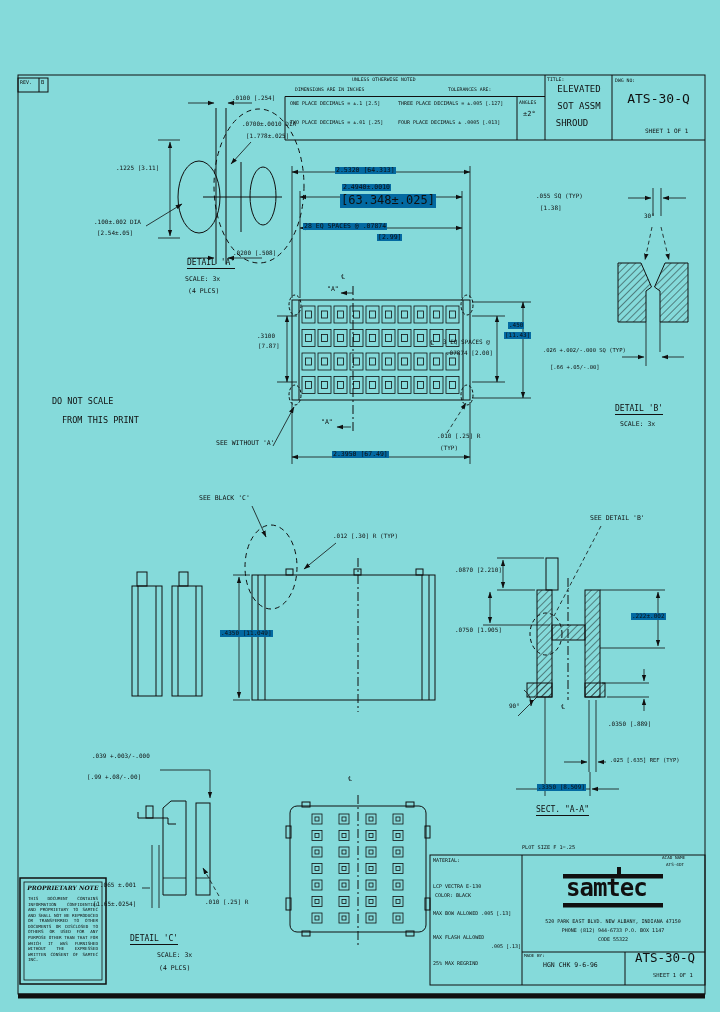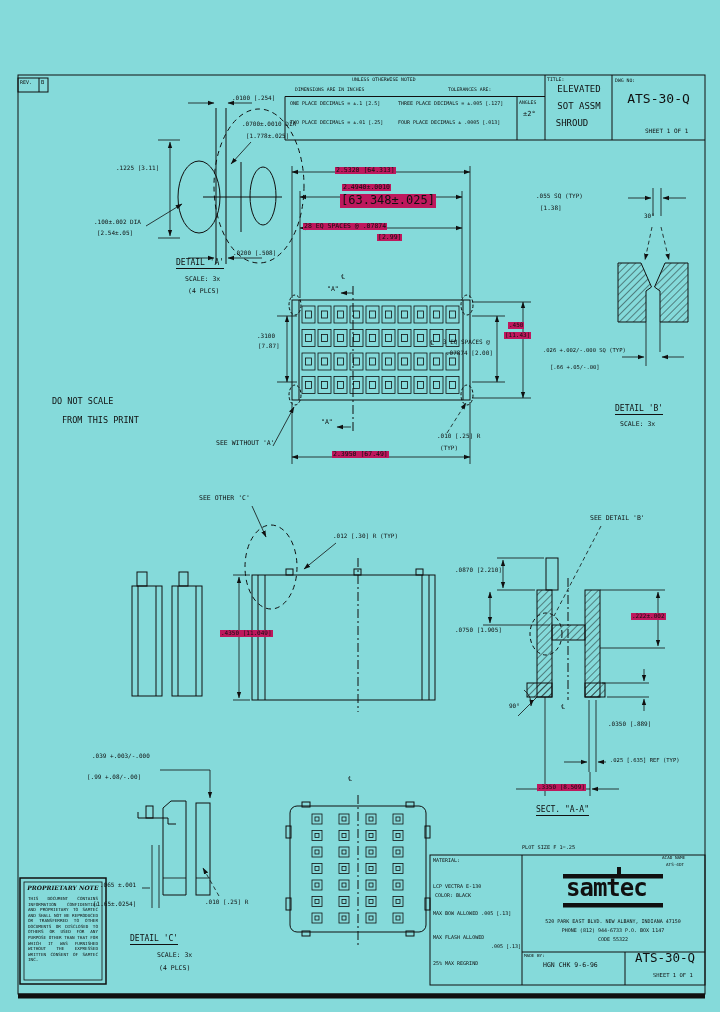--- a/index.html
+++ b/index.html
@@ -1,21 +1,21 @@
 <!DOCTYPE html>
 <html><head>
 <meta charset="utf-8">
 <style>
   html,body{margin:0;padding:0}
   body{width:720px;height:1012px;position:relative;overflow:hidden;background:#85DADA;
        font-family:"DejaVu Sans Mono",monospace;color:#101010}
   svg{position:absolute;left:0;top:0}
   .lbl{position:absolute;white-space:nowrap;line-height:1.15;color:#101010;
        font-family:"DejaVu Sans Mono",monospace}
-  .m{background:#be185d;padding:0 1px}
+  .m{background:#0369a1;padding:0 1px}
   .ul{border-bottom:1px solid #101010;padding-bottom:1px}
   .ctr{text-align:center}
   .it{font-family:"DejaVu Serif",serif;font-style:italic;font-weight:bold}
   .just{white-space:normal;text-align:justify;line-height:1.3}
 </style>
 </head>
 <body>
 
 <svg width="720" height="1012" viewBox="0 0 720 1012">
   <defs>
@@ -382,21 +382,21 @@
 <div class="lbl ctr" style="left:612px;top:92px;width:93px;font-size:13px">ATS-30-Q</div>
 <div class="lbl" style="left:645px;top:128px;font-size:6px">SHEET 1 OF 1</div>
 
 <div class="lbl" style="left:232px;top:95px;font-size:6px">.0100 [.254]</div>
 <div class="lbl" style="left:242px;top:121px;font-size:6px">.0700±.0010 DIA</div>
 <div class="lbl" style="left:246px;top:133px;font-size:6px">[1.778±.025]</div>
 <div class="lbl" style="left:116px;top:165px;font-size:6px">.1225 [3.11]</div>
 <div class="lbl" style="left:94px;top:219px;font-size:6px">.100±.002 DIA</div>
 <div class="lbl" style="left:97px;top:230px;font-size:6px">[2.54±.05]</div>
 <div class="lbl" style="left:233px;top:250px;font-size:6px">.0200 [.508]</div>
-<div class="lbl ul" style="left:176px;top:258px;font-size:8px">DETAIL 'A'</div>
+<div class="lbl ul" style="left:187px;top:258px;font-size:8px">DETAIL 'A'</div>
 <div class="lbl" style="left:185px;top:276px;font-size:6.5px">SCALE: 3x</div>
 <div class="lbl" style="left:188px;top:288px;font-size:6.5px">(4 PLCS)</div>
 
 <div class="lbl m" style="left:335px;top:167px;font-size:6.5px">2.5320 [64.313]</div>
 <div class="lbl m" style="left:342px;top:184px;font-size:6.5px">2.4940±.0010</div>
 <div class="lbl m" style="left:340px;top:194px;font-size:12px">[63.348±.025]</div>
 <div class="lbl m" style="left:303px;top:223px;font-size:6.5px">28 EQ SPACES @ .07874</div>
 <div class="lbl m" style="left:377px;top:234px;font-size:6.5px">[2.99]</div>
 <div class="lbl" style="left:443px;top:339px;font-size:6px">3 EQ SPACES @</div>
 <div class="lbl" style="left:446px;top:350px;font-size:6px">.07874 [2.00]</div>
@@ -417,21 +417,21 @@
 
 <div class="lbl" style="left:536px;top:193px;font-size:6px">.055 SQ (TYP)</div>
 <div class="lbl" style="left:540px;top:205px;font-size:6px">[1.38]</div>
 <div class="lbl" style="left:644px;top:213px;font-size:6px">30°</div>
 <div class="lbl" style="left:543px;top:347px;font-size:5.5px">.026 +.002/-.000 SQ (TYP)</div>
 <div class="lbl" style="left:550px;top:364px;font-size:5.5px">[.66 +.05/-.00]</div>
 <div class="lbl ul" style="left:615px;top:404px;font-size:8px">DETAIL 'B'</div>
 <div class="lbl" style="left:620px;top:421px;font-size:6.5px">SCALE: 3x</div>
 <div class="lbl" style="left:590px;top:515px;font-size:6.5px">SEE DETAIL 'B'</div>
 
-<div class="lbl" style="left:199px;top:495px;font-size:6.5px">SEE OTHER 'C'</div>
+<div class="lbl" style="left:199px;top:495px;font-size:6.5px">SEE BLACK 'C'</div>
 <div class="lbl" style="left:333px;top:533px;font-size:6px">.012 [.30] R (TYP)</div>
 <div class="lbl m" style="left:220px;top:630px;font-size:6px">.4350 [11.049]</div>
 
 <div class="lbl" style="left:455px;top:567px;font-size:6px">.0870 [2.210]</div>
 <div class="lbl" style="left:455px;top:627px;font-size:6px">.0750 [1.905]</div>
 <div class="lbl m" style="left:631px;top:613px;font-size:6px">.222±.002</div>
 <div class="lbl" style="left:509px;top:703px;font-size:6px">90°</div>
 <div class="lbl" style="left:561px;top:703px;font-size:7px">℄</div>
 <div class="lbl" style="left:608px;top:721px;font-size:6px">.0350 [.889]</div>
 <div class="lbl" style="left:610px;top:757px;font-size:5.5px">.025 [.635] REF (TYP)</div>

